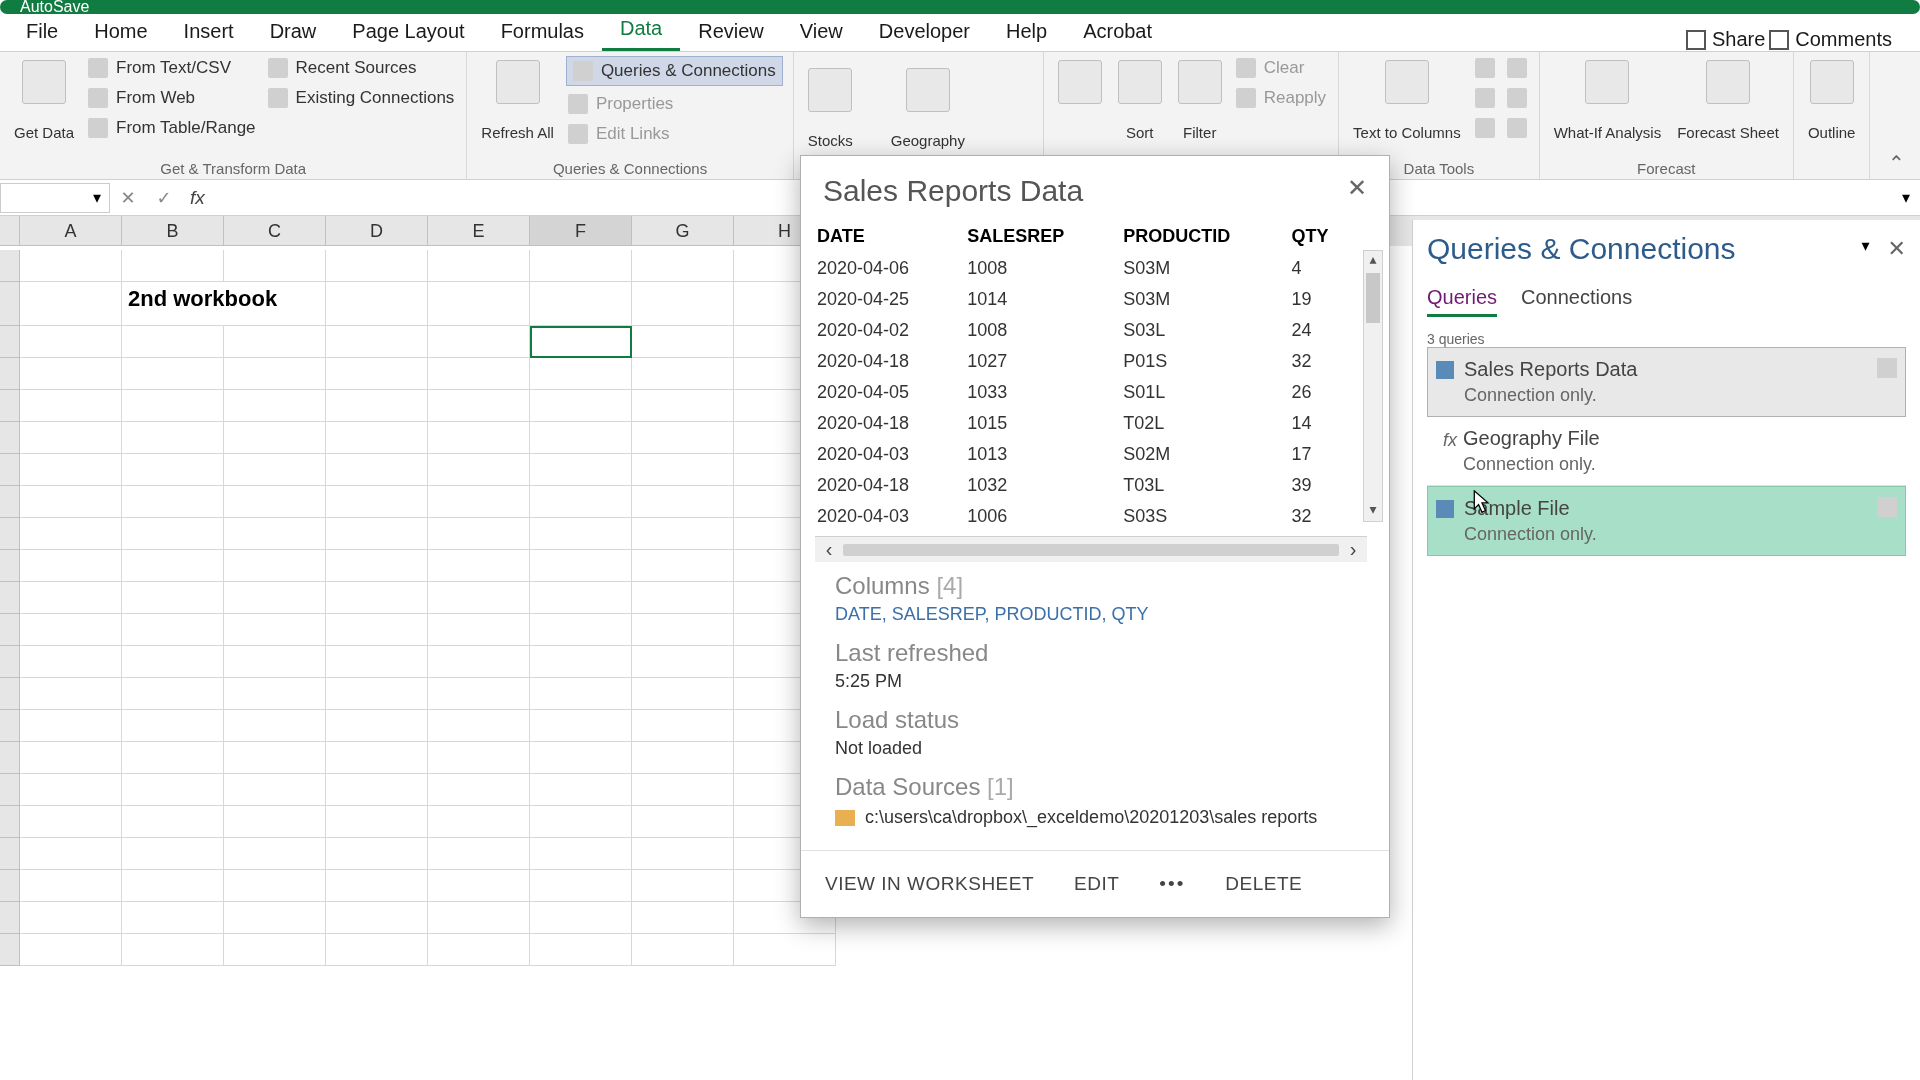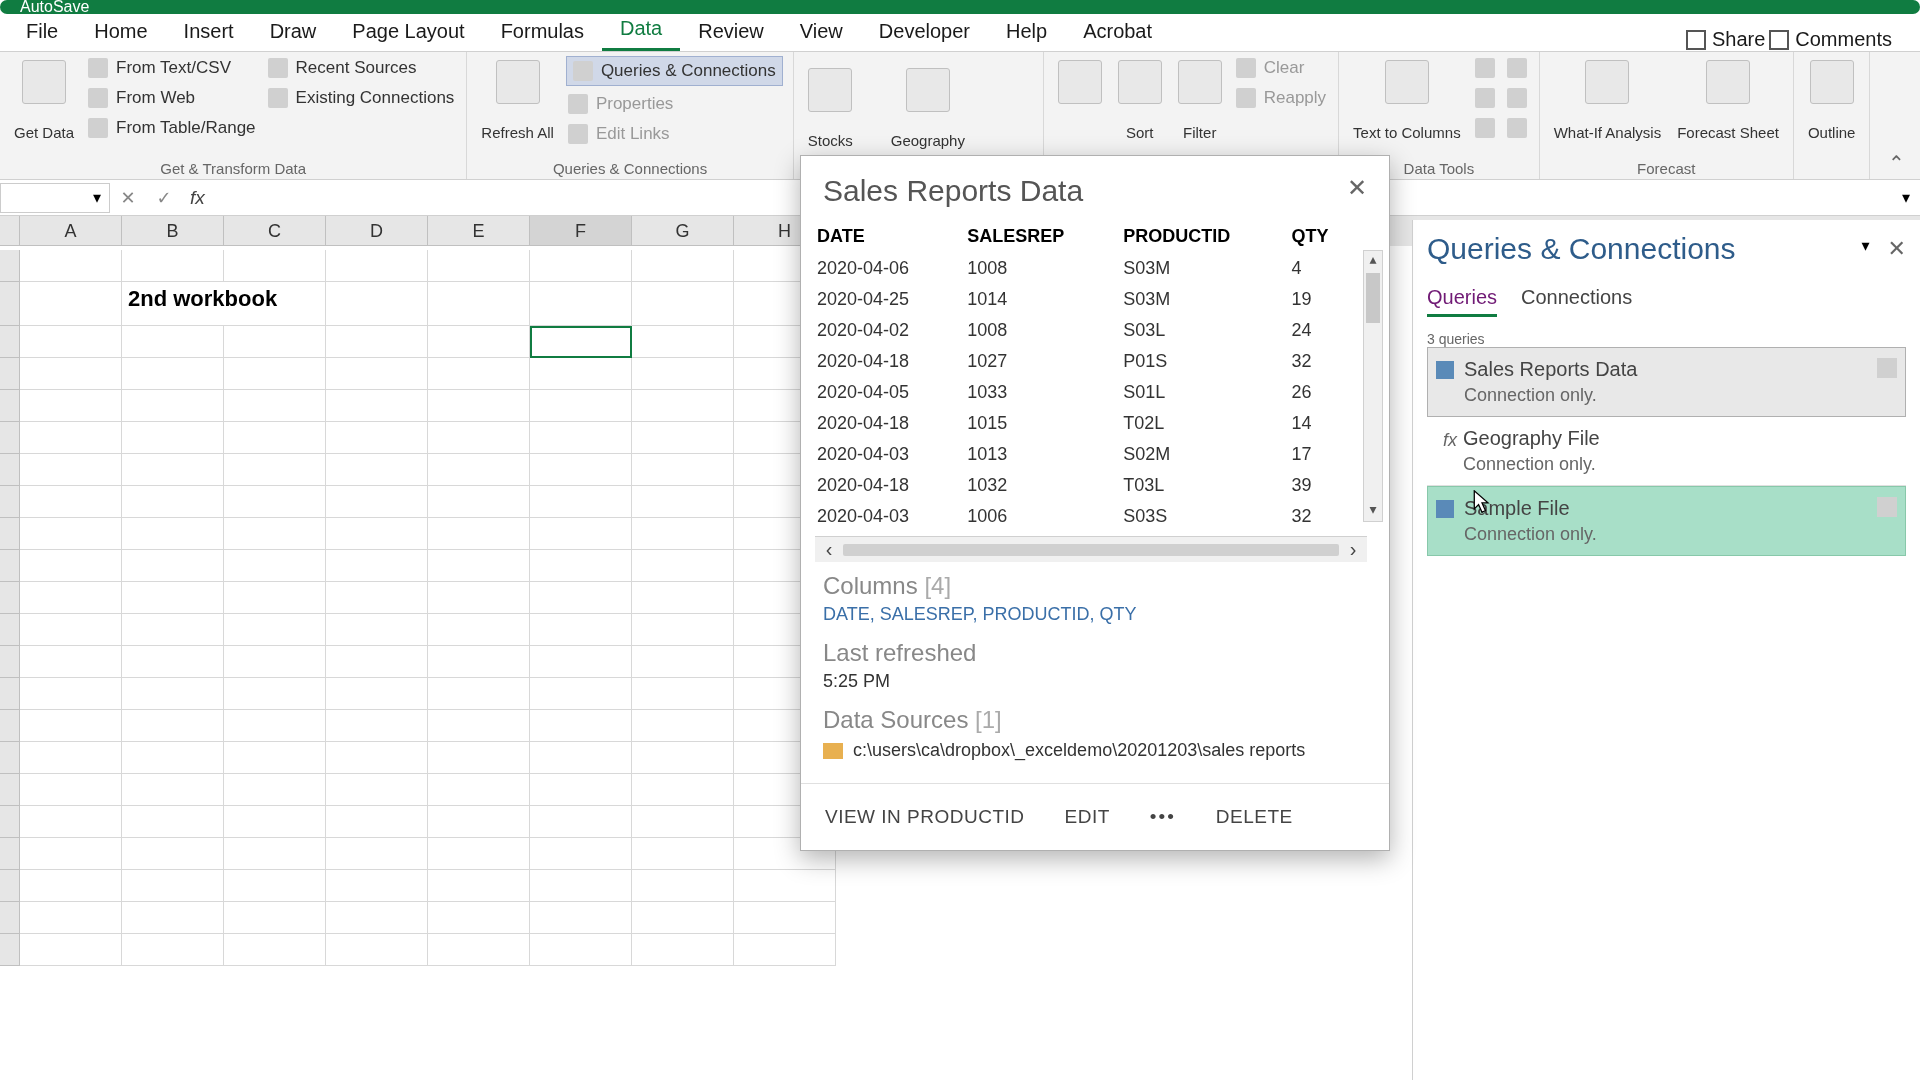--- a/index.html
+++ b/index.html
@@ -77,21 +77,21 @@
 .pf-table { width: 100%; border-collapse: collapse; font-size: 18px; }
 .pf-table th { text-align: left; font-weight: 600; padding: 6px 16px; }
 .pf-table td { padding: 5px 16px; color: #333; }
 .pf-table-wrap { position: relative; padding-right: 30px; }
 .pf-scroll-v { position: absolute; right: 6px; top: 30px; bottom: 10px; width: 20px; background: #f0f0f0; border: 1px solid #d0d0d0; }
 .pf-scroll-v .arrow { height: 20px; text-align: center; font-size: 14px; color: #555; }
 .pf-scroll-v .thumb { position: absolute; top: 22px; height: 50px; left: 2px; right: 2px; background: #c8c8c8; }
 .pf-scroll-h { height: 26px; display: flex; align-items: center; background: #f0f0f0; border-top: 1px solid #d0d0d0; margin: 4px 22px 0 14px; }
 .pf-scroll-h .arrow-h { width: 28px; text-align: center; font-size: 20px; color: #444; }
 .pf-scroll-h .track { flex: 1; height: 12px; background: #d0d0d0; border-radius: 2px; }
-.pf-section { padding: 10px 22px 4px; }
+.pf-section { padding: 10px 34px 4px; }
 .pf-section-title { font-size: 24px; color: #888; }
 .pf-section-title .count { color: #aaa; }
 .pf-section-val { font-size: 18px; color: #3a6fa8; margin-top: 4px; }
 .pf-section-val.plain { color: #333; }
 .pf-ds { display: flex; align-items: center; gap: 10px; margin-top: 6px; }
 .pf-ds-ico { width: 20px; height: 16px; background: #e8b050; }
 .pf-footer { display: flex; gap: 40px; padding: 22px 24px; border-top: 1px solid #e0e0e0; margin-top: 18px; }
 .pf-footer-btn { font-size: 19px; color: #444; letter-spacing: 0.5px; }
 .pf-footer-btn.dots { letter-spacing: 2px; }
 
@@ -686,29 +686,33 @@
 
   <div class="pf-section">
     <div class="pf-section-title"><span>Columns</span> <span class="count">[4]</span></div>
     <div class="pf-section-val">DATE, SALESREP, PRODUCTID, QTY</div>
   </div>
   <div class="pf-section">
     <div class="pf-section-title">Last refreshed</div>
     <div class="pf-section-val plain">5:25 PM</div>
   </div>
   <div class="pf-section">
+    <div class="pf-section-title">Load status</div>
+    <div class="pf-section-val plain">Not loaded</div>
+  </div>
+  <div class="pf-section">
     <div class="pf-section-title"><span>Data Sources</span> <span class="count">[1]</span></div>
     <div class="pf-ds">
       <div class="pf-ds-ico"></div>
       <div class="pf-section-val plain" style="margin-top:0;">c:\users\ca\dropbox\_exceldemo\20201203\sales reports</div>
     </div>
   </div>
 
   <div class="pf-footer">
-    <div class="pf-footer-btn">VIEW IN PRODUCTID</div>
+    <div class="pf-footer-btn">VIEW IN WORKSHEET</div>
     <div class="pf-footer-btn">EDIT</div>
     <div class="pf-footer-btn dots">•••</div>
     <div class="pf-footer-btn">DELETE</div>
   </div>
 </div>
 
 <div class="cursor">
   <svg viewBox="0 0 20 28">
       <path d="M1 1 L1 22 L6 17 L10 26 L14 24 L10 15 L17 15 Z" fill="#fff" stroke="#000" stroke-width="1.5"></path>
     </svg>

